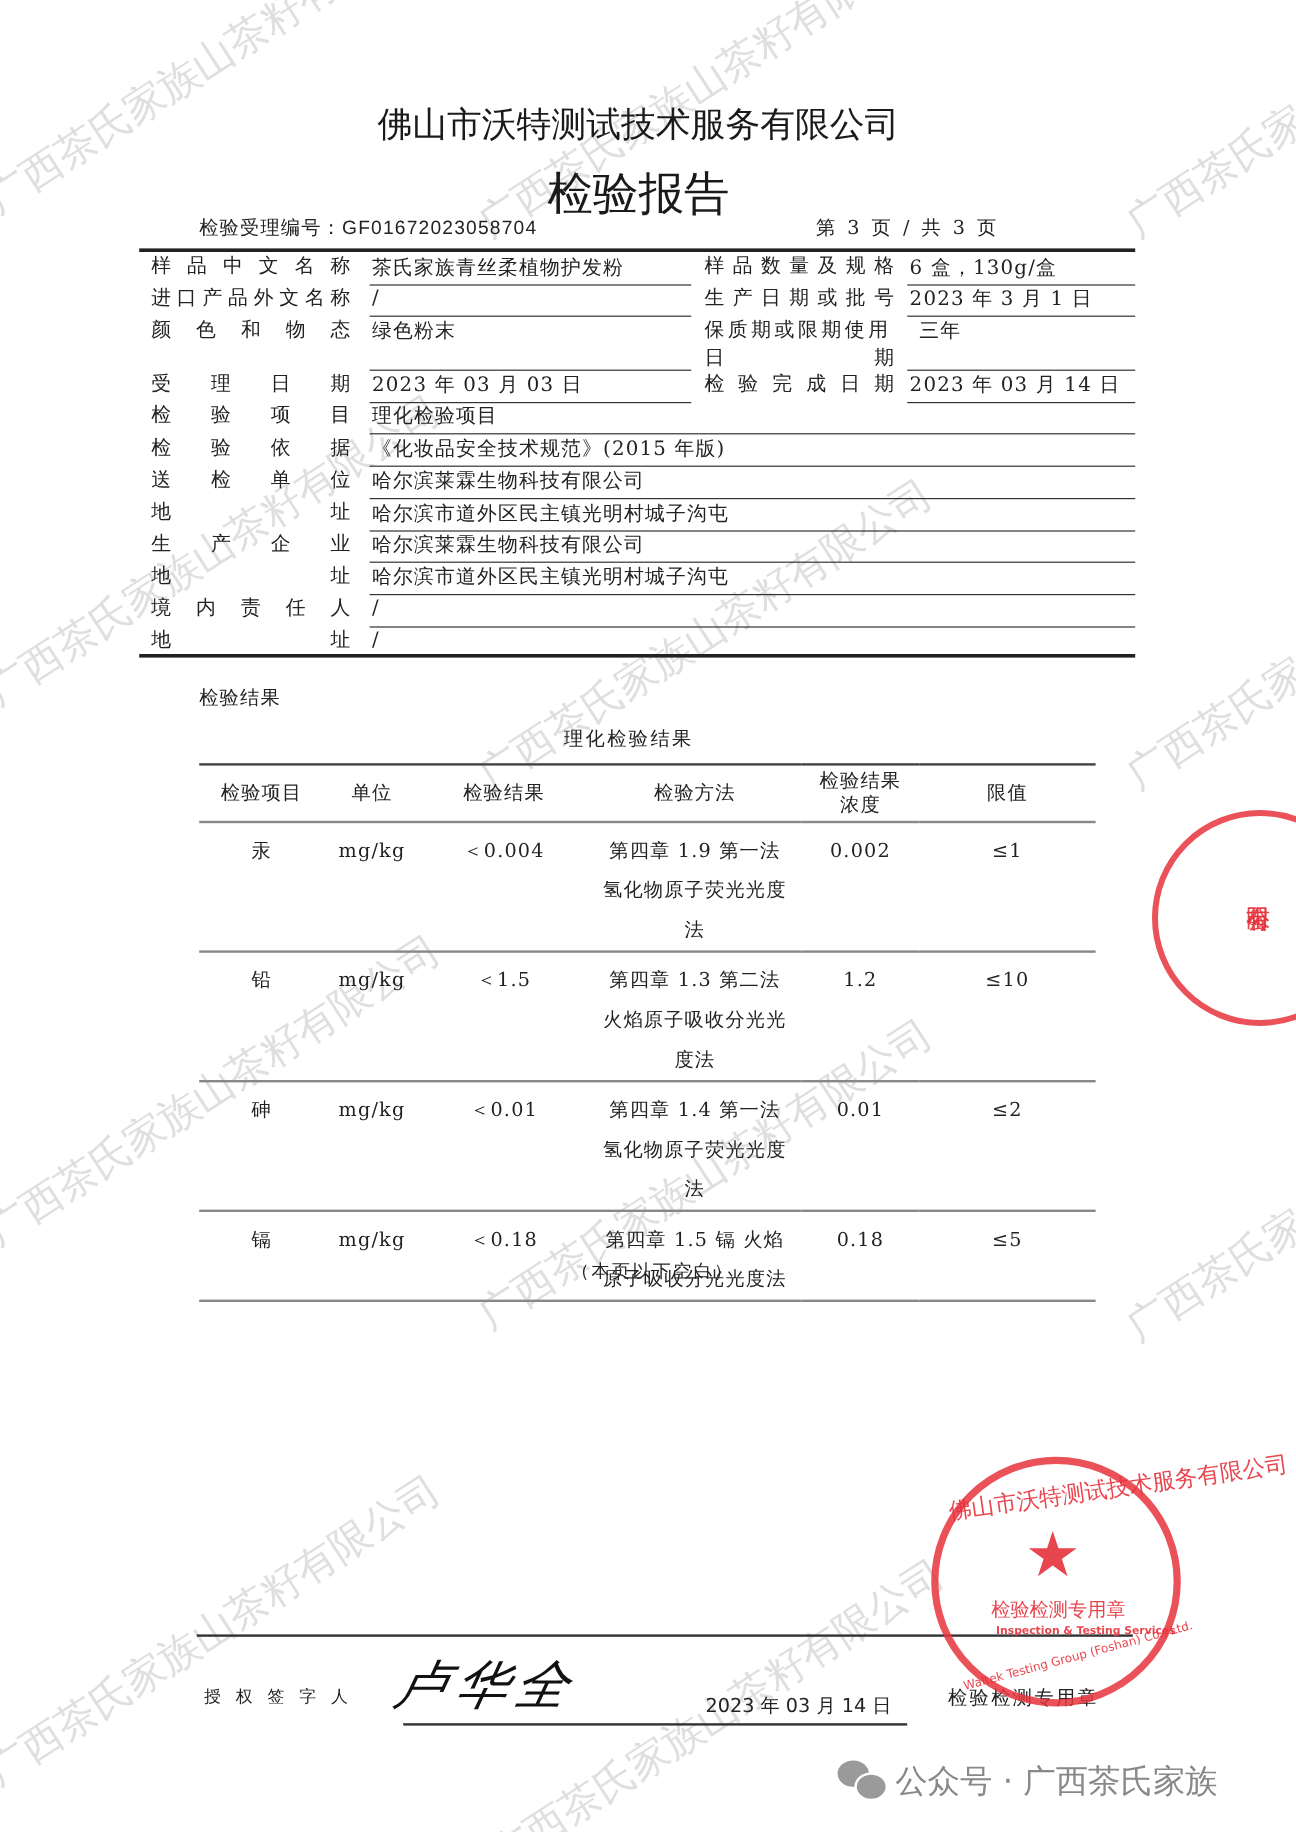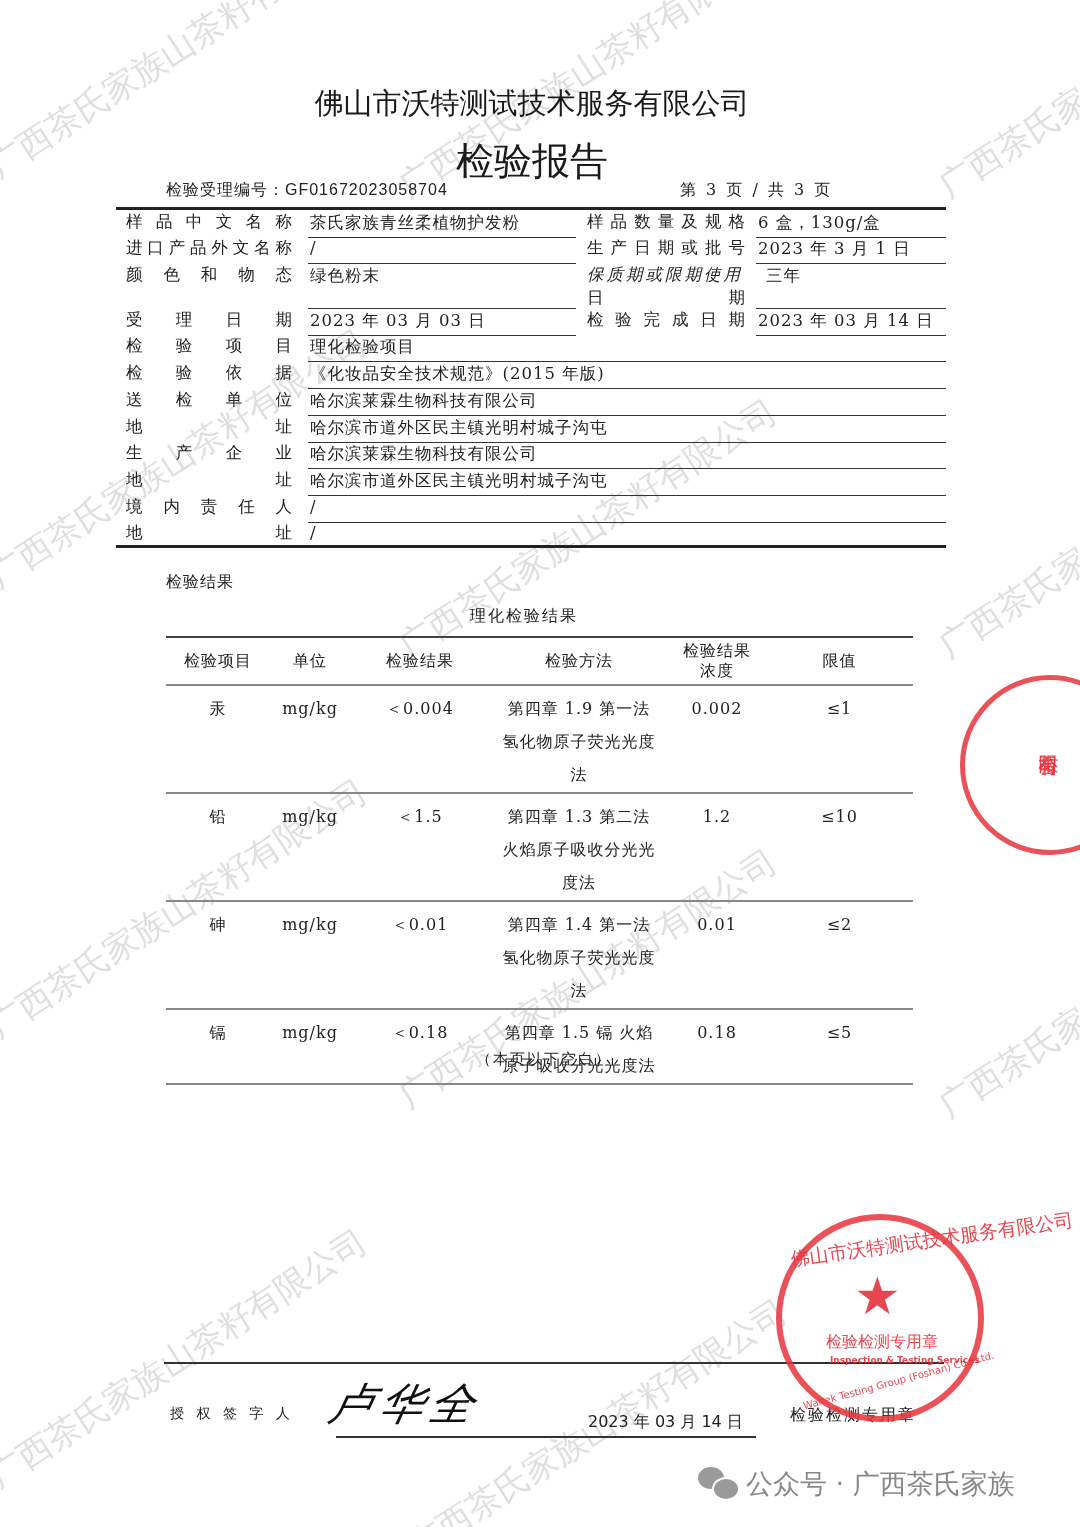--- a/index.html
+++ b/index.html
@@ -181,21 +181,21 @@
       <span>产</span>
       <span>日</span>
       <span>期</span>
       <span>或</span>
       <span>批</span>
       <span>号</span>
     </div>
     <div class="val info" style="left: 756px; top: 237px; width: 190px;">
       <span>2023 年 3 月 1 日</span>
     </div>
-    <div class="abs info" style="left: 587px; top: 264px; letter-spacing: 3px; font-style: italic;">保质期或限期使用</div>
+    <div class="abs info" style="left: 587px; top: 264px; letter-spacing: 3px;">保质期或限期使用</div>
     <div class="abs info label right" style="left: 587px; top: 287px;">
       <span>日</span>
       <span>期</span>
     </div>
     <div class="val info" style="left: 756px; top: 264px; width: 190px; height: 44px;">
       <span style="left: 10px;">三年</span>
     </div>
     <div class="abs info label right" style="left: 587px; top: 309px;">
       <span>检</span>
       <span>验</span>

